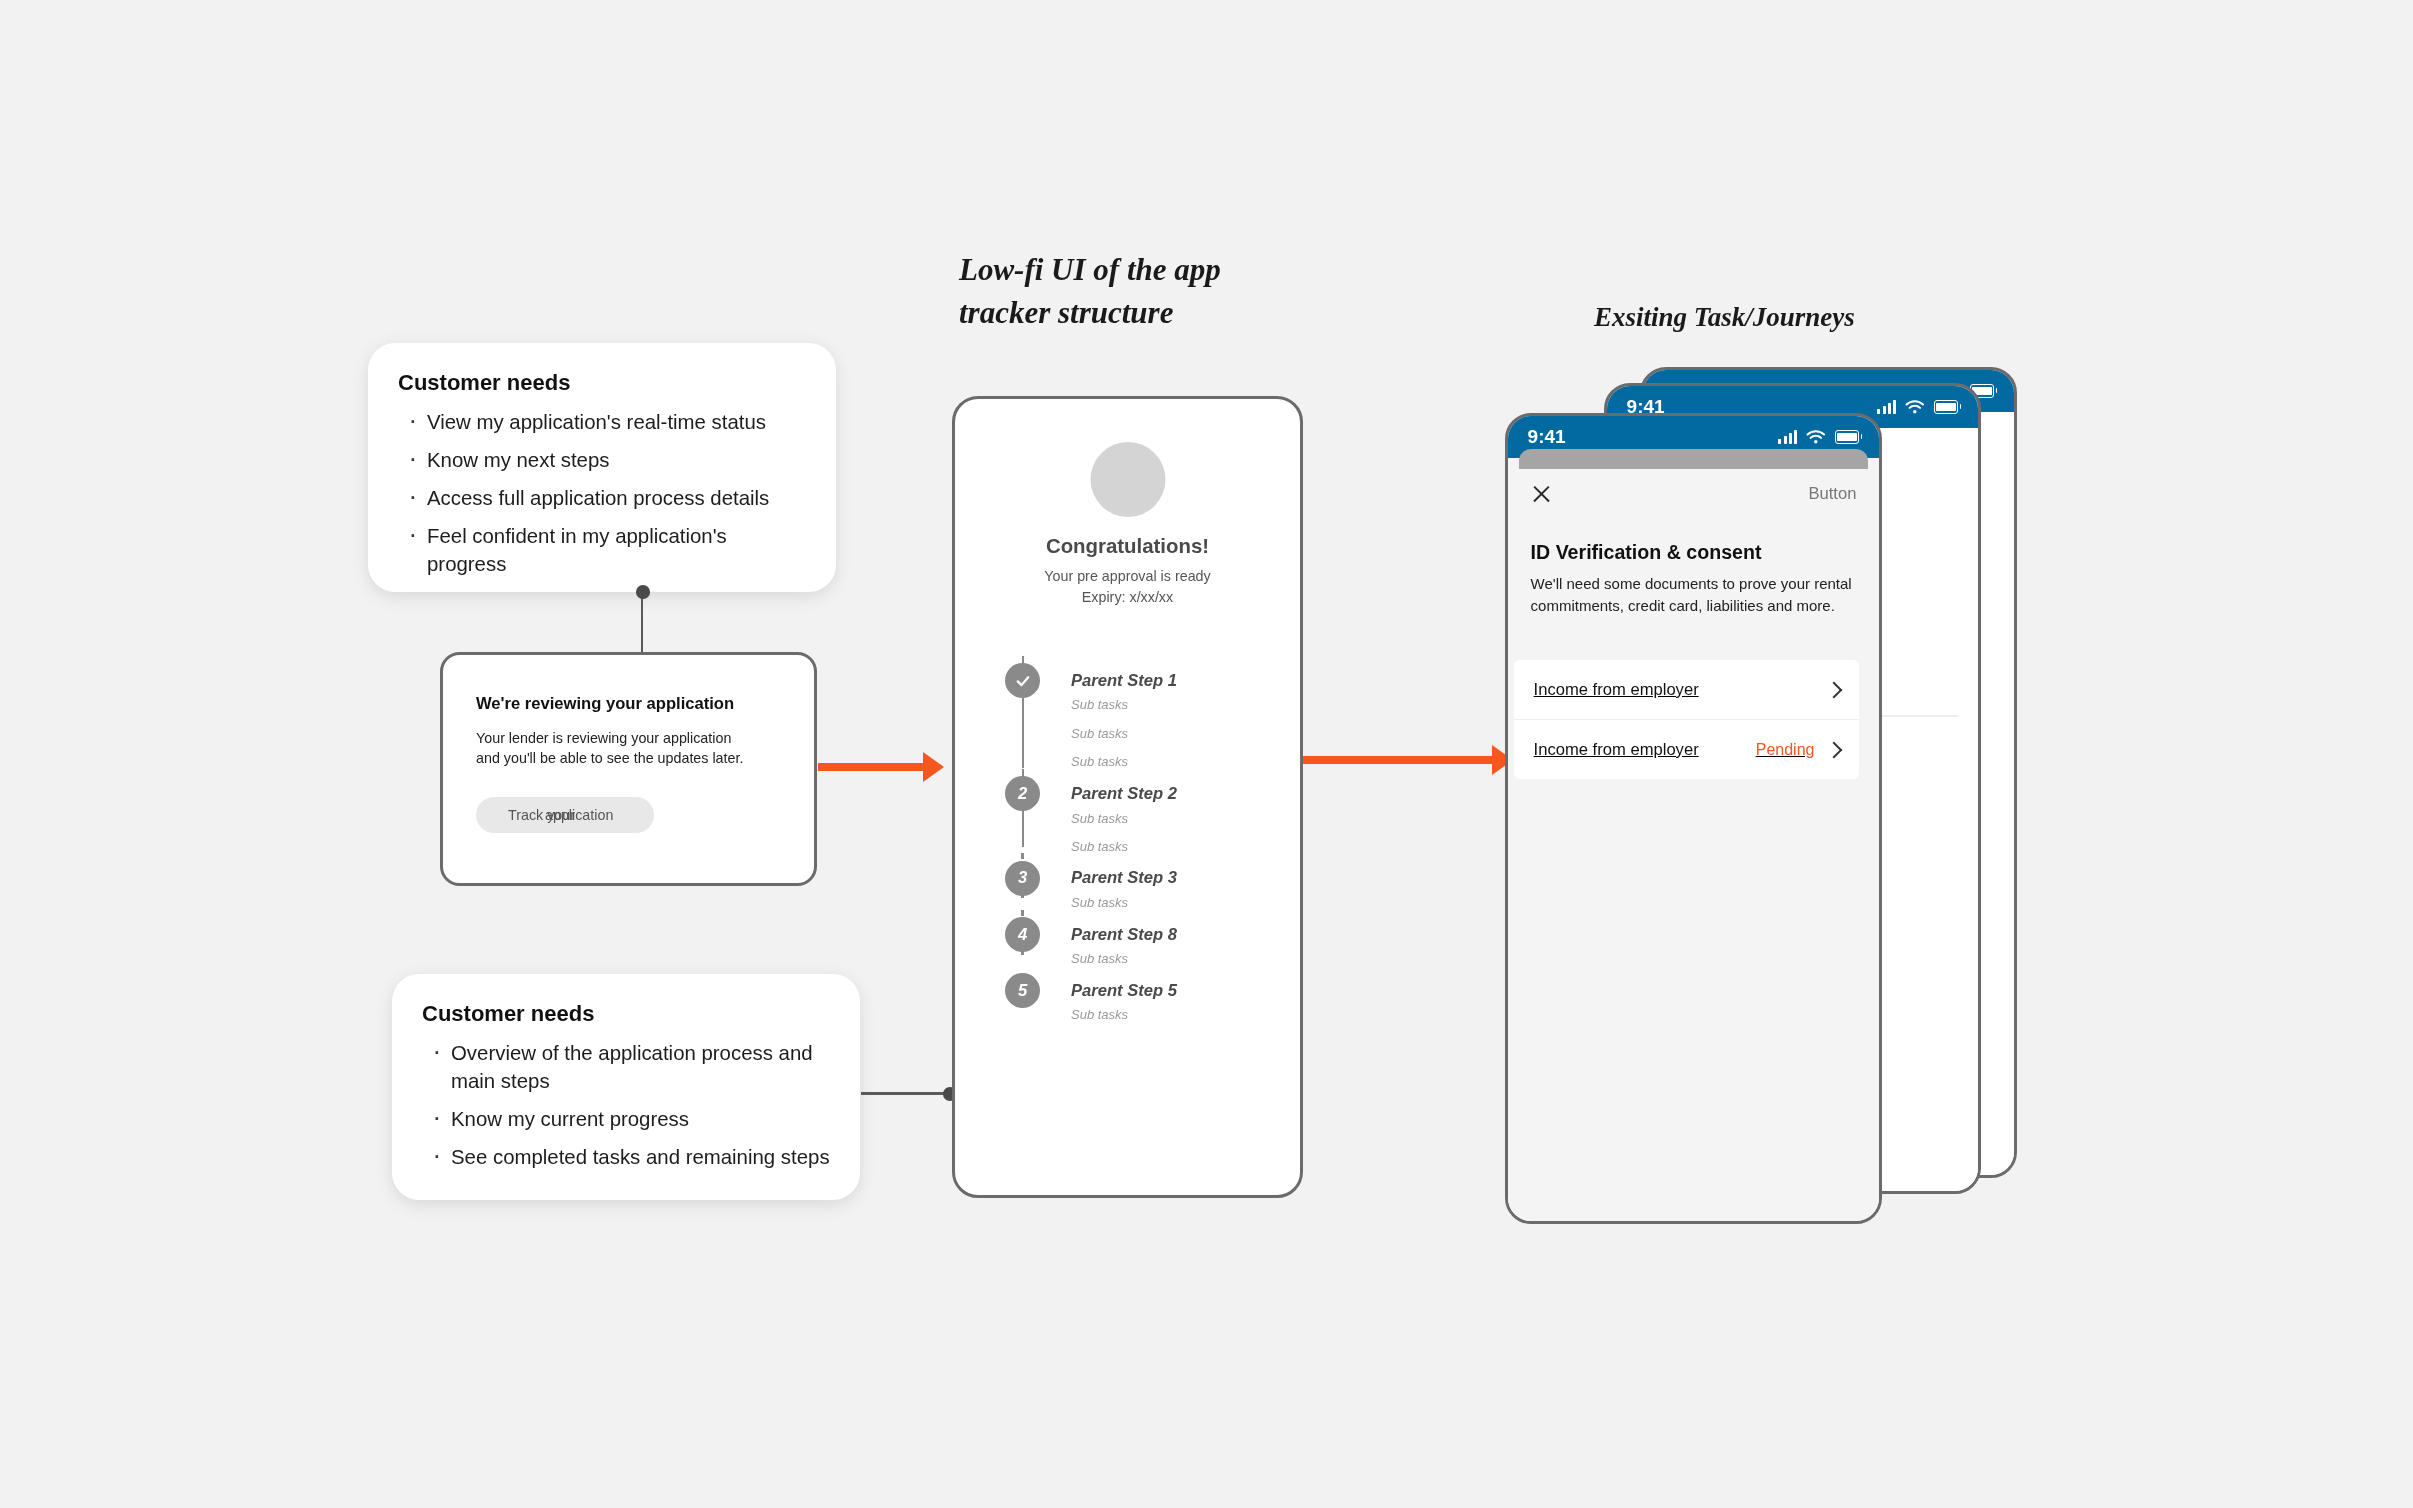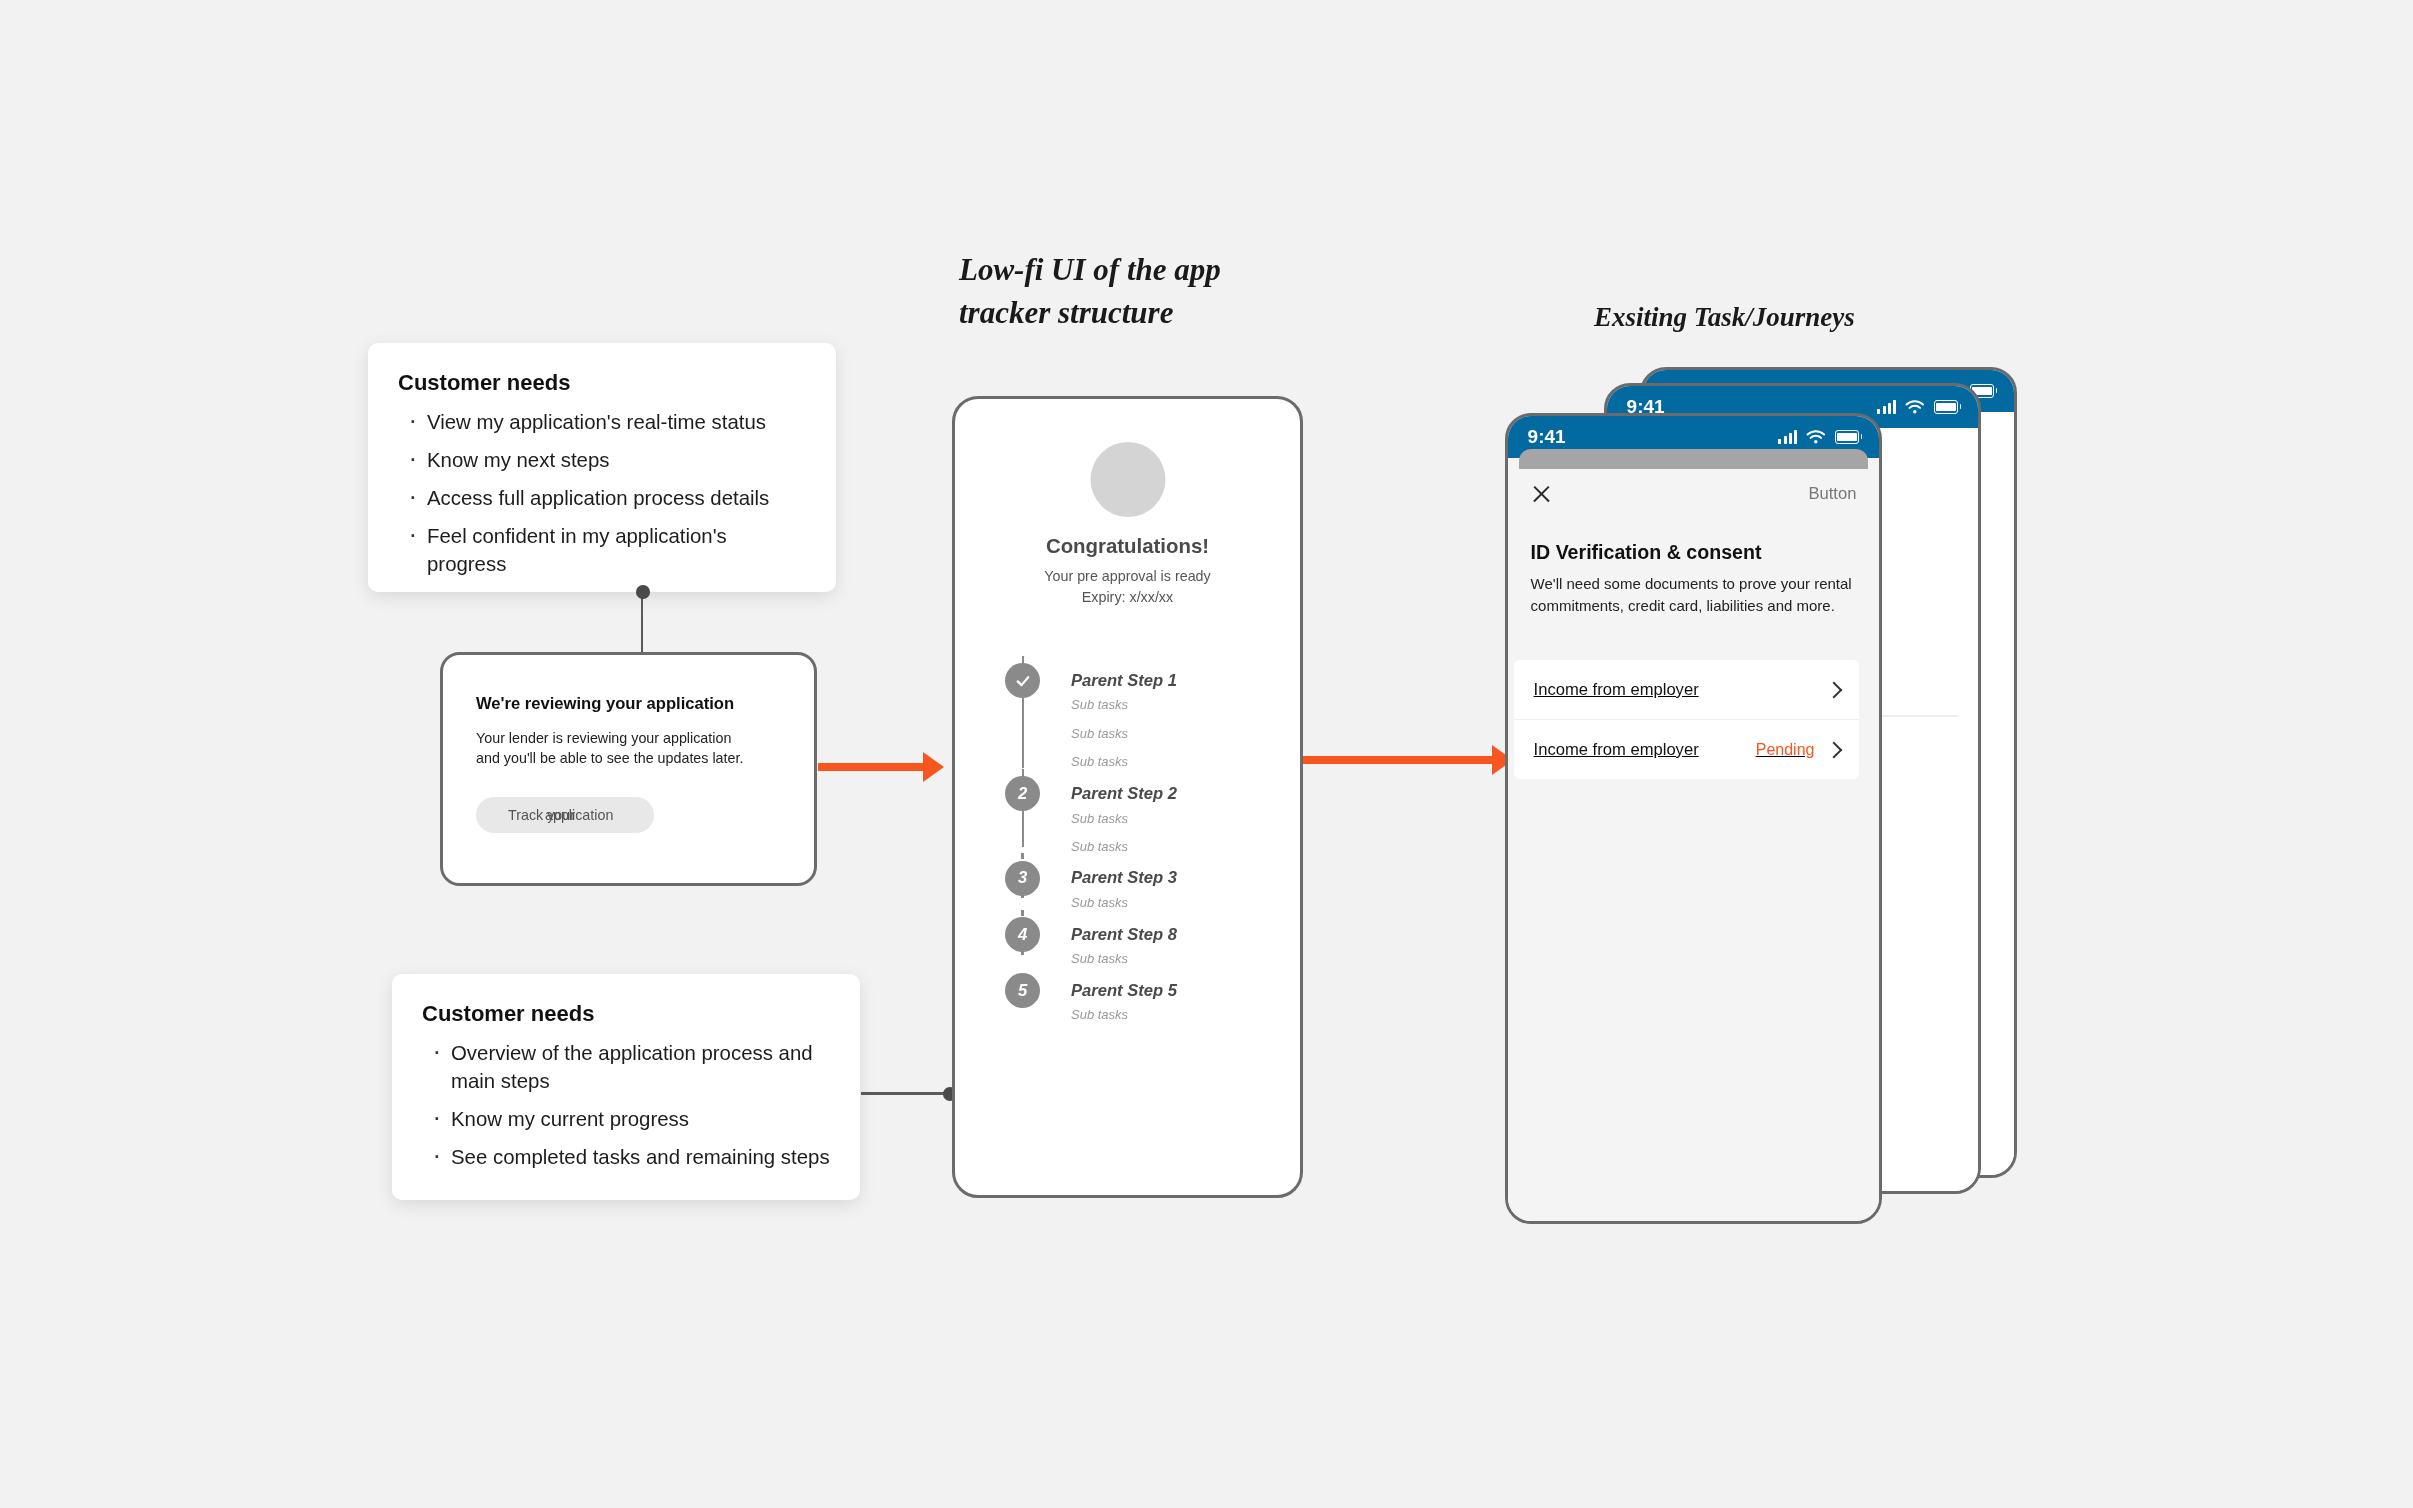--- a/index.html
+++ b/index.html
@@ -18,21 +18,21 @@
     font-weight:bold;font-style:italic;
     color:#1a1a1a;
     line-height:1.38;
     white-space:pre-line;
   }
   #heading-lowfi{left:959px;top:249px;font-size:31px;}
   #heading-existing{left:1594px;top:299px;font-size:27px;}
 
   
   .need-card{
-    position:absolute;background:#ffffff;border-radius:10px;
+    position:absolute;background:#ffffff;border-radius:27px;
     box-shadow:0 4.5px 16.6px rgba(0,0,0,.10);
     box-sizing:border-box;
   }
   #needs-card-top{left:368px;top:343px;width:468px;height:249px;padding:27px 30px;}
   #needs-card-bottom{left:392px;top:974px;width:468px;height:226px;padding:27px 30px;}
   .need-title{font-size:22px;font-weight:bold;color:#111;margin:0 0 12px 0;}
   .need-list{margin:0;padding:0;list-style:none;}
   .need-list li{
     position:relative;padding-left:29px;margin-bottom:9.8px;
     font-size:20.4px;color:#1d1d1d;line-height:1.38;

